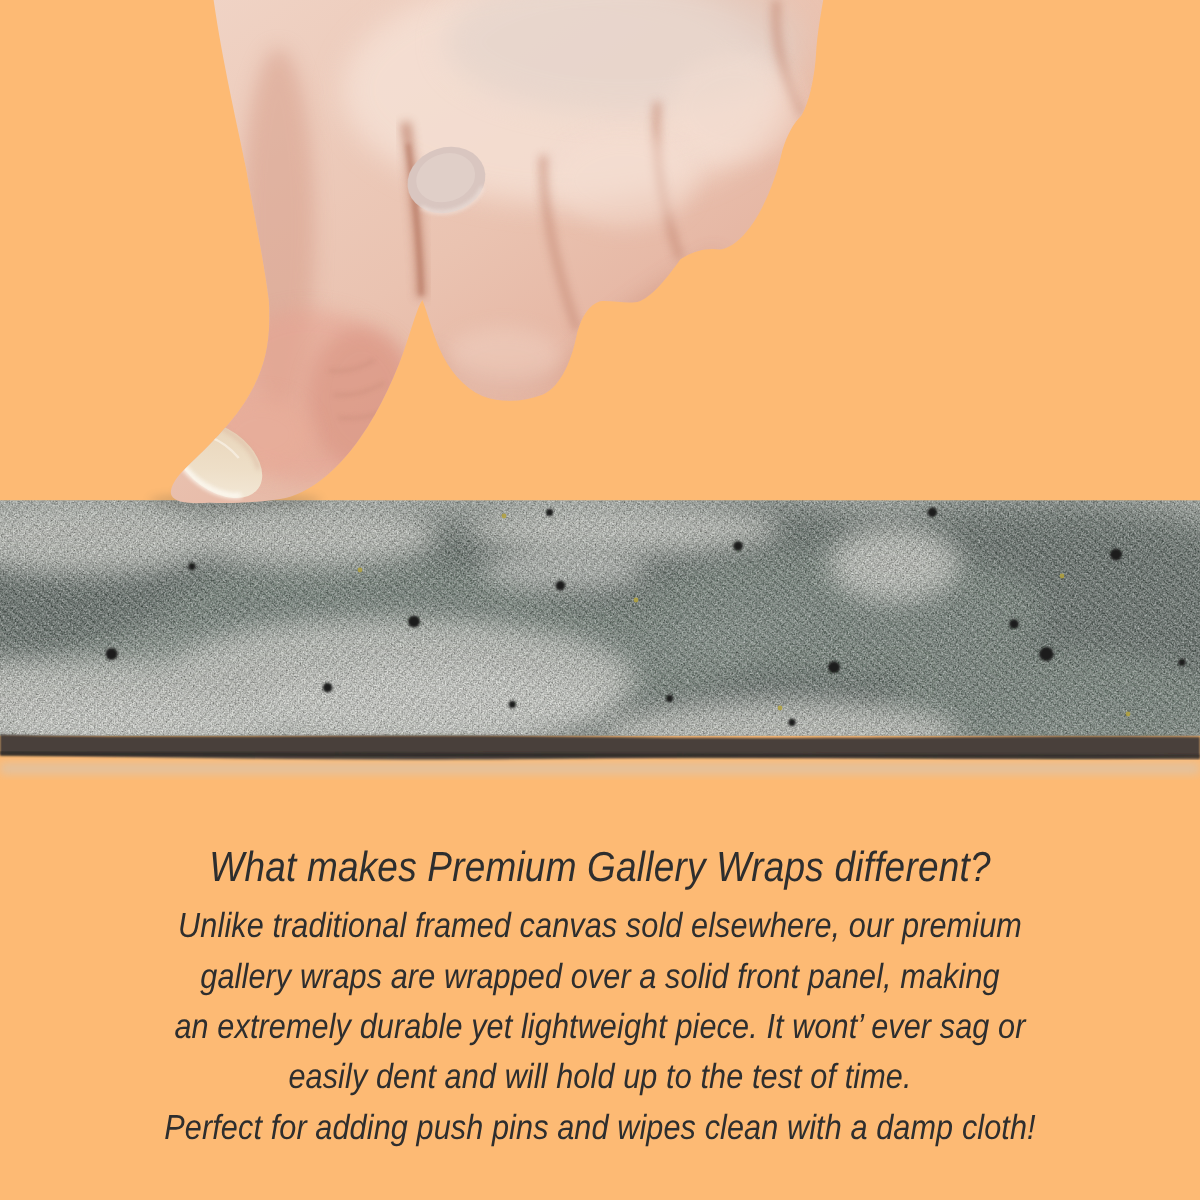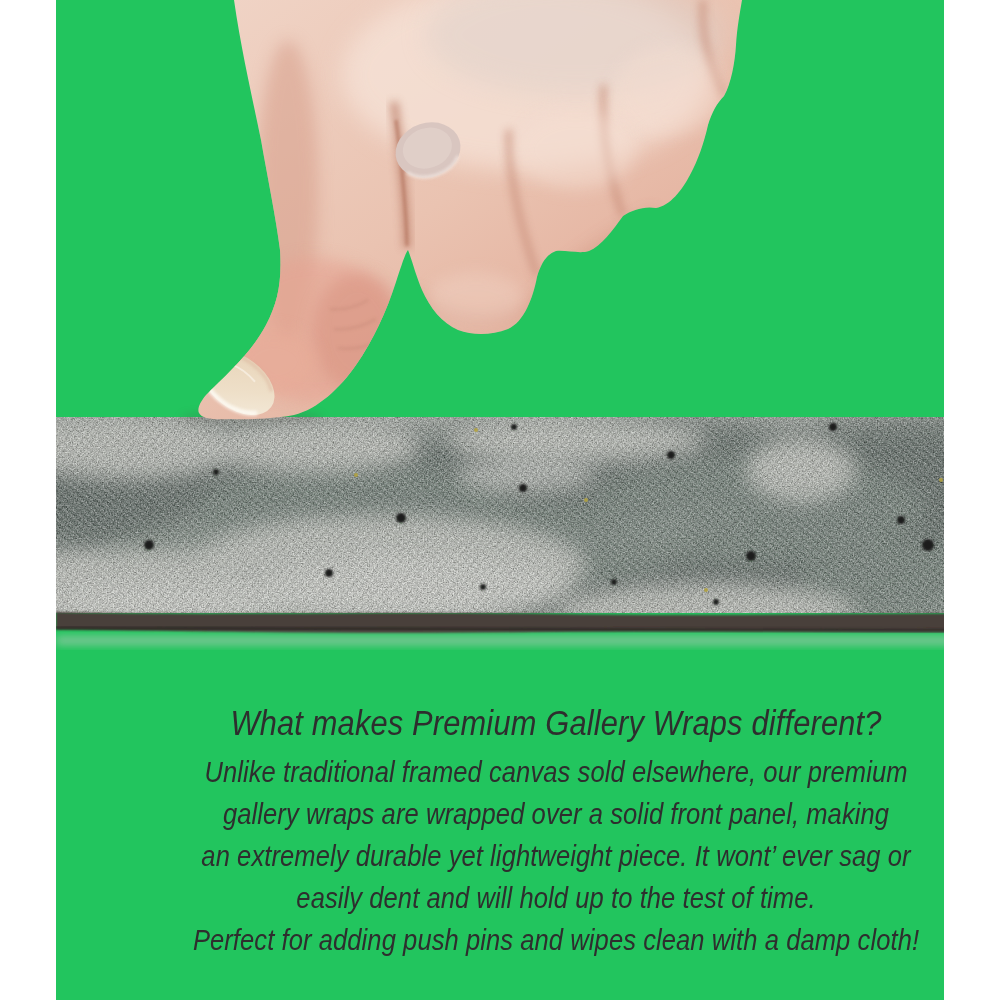--- a/index.html
+++ b/index.html
@@ -1,18 +1,18 @@
 <!DOCTYPE html>
 <html><head>
 <meta charset="utf-8">
 <style>
   html,body { margin:0; padding:0; }
   body { font-family:"Liberation Sans", sans-serif; background:#ffffff; }
   .stage {
-    position:relative; width:888px; height:1000px; background:#22c55e;
+    position:relative; width:1000px; height:1000px; background:#fdba74;
     overflow:hidden; margin:0 auto;
   }
   .strip-svg { position:absolute; left:0; top:415px; width:1000px; height:235px; display:block; }
   .hand-svg  { position:absolute; left:0; top:0;    width:1000px; height:430px; display:block; }
   .copy {
     position:absolute; top:700px; left:0; width:1000px;
     text-align:center; font-style:italic; color:#2e2e2e;
     transform:scaleX(0.88); transform-origin:50% 50%;
   }
   .copy h1 {

